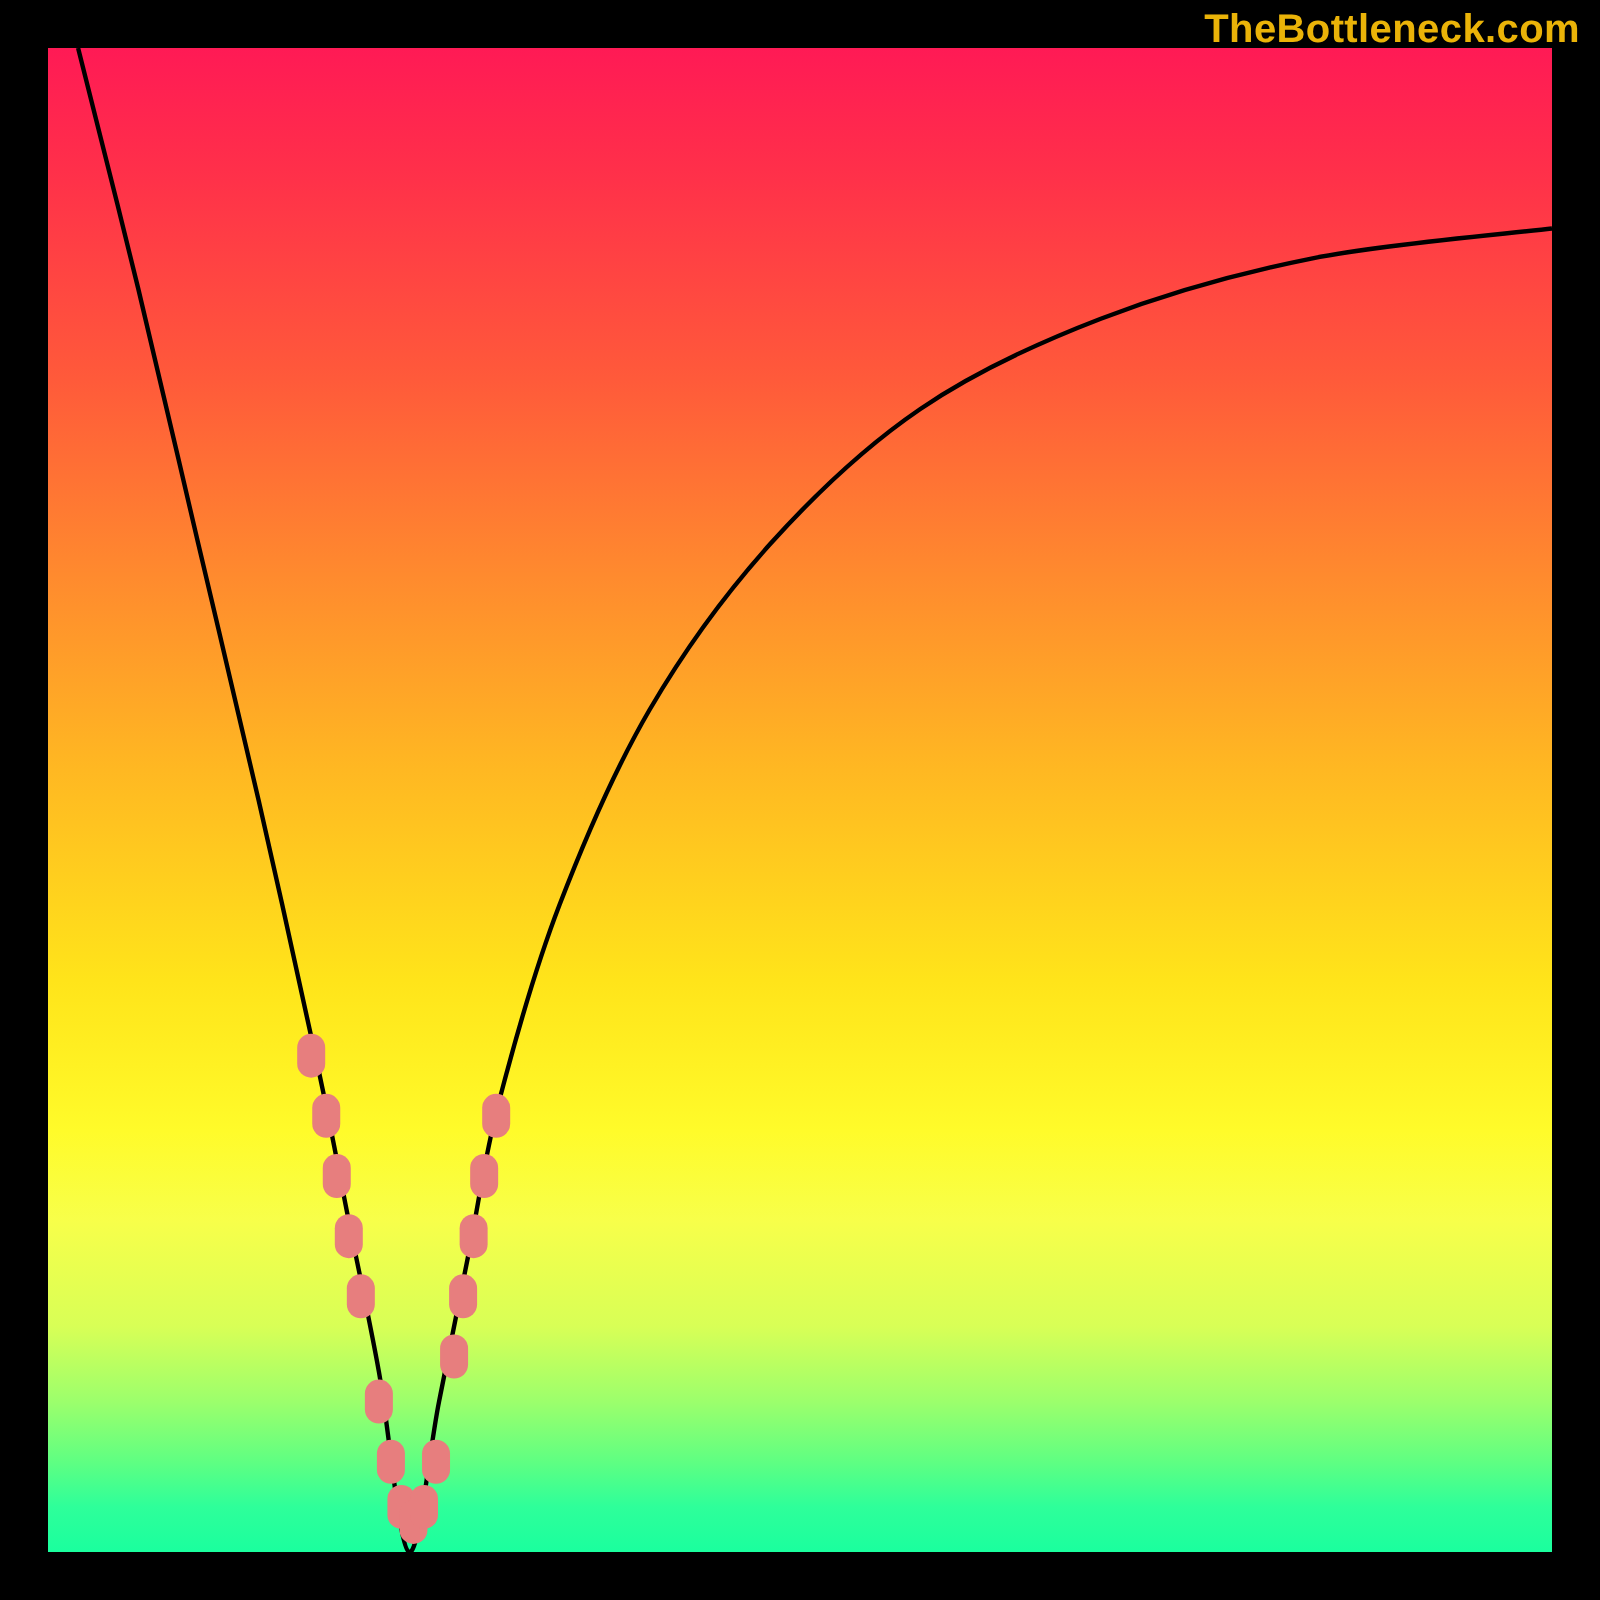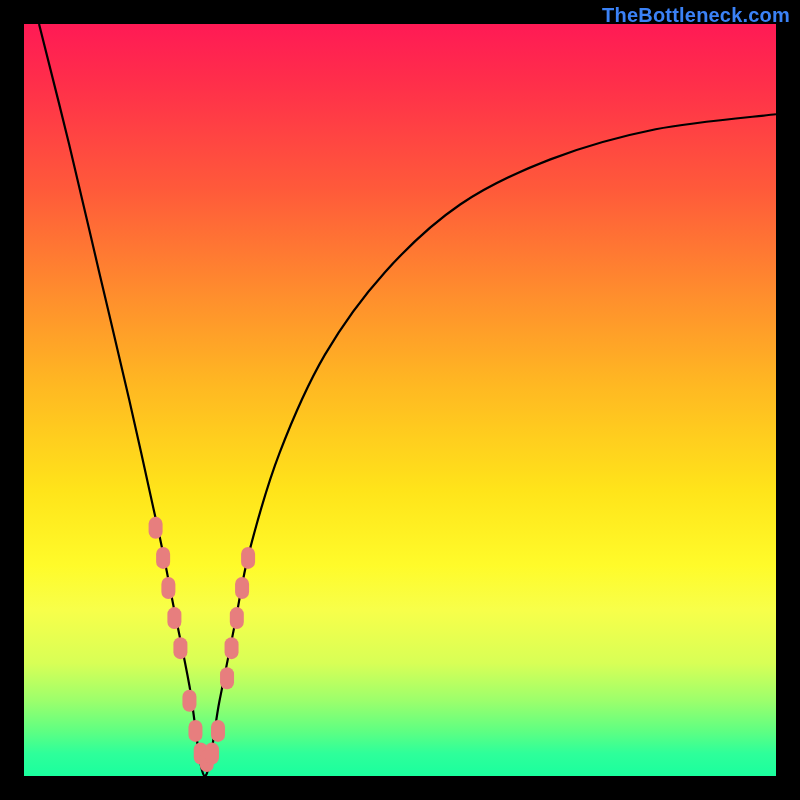--- a/index.html
+++ b/index.html
@@ -42,21 +42,21 @@
       #9cff6c 90%,
       #5fff82 94%,
       #2eff9a 97%,
       #1aff9e 100%
     );
   }
   .watermark {
     position: absolute;
     top: 4px;
     right: 10px;
-    color: #3b82f6;
+    color: #eab308;
     font-size: 20px;
     font-weight: 600;
     letter-spacing: 0.2px;
     user-select: none;
   }
   svg.curve {
     position: absolute;
     inset: 0;
   }
   .curve-path {

